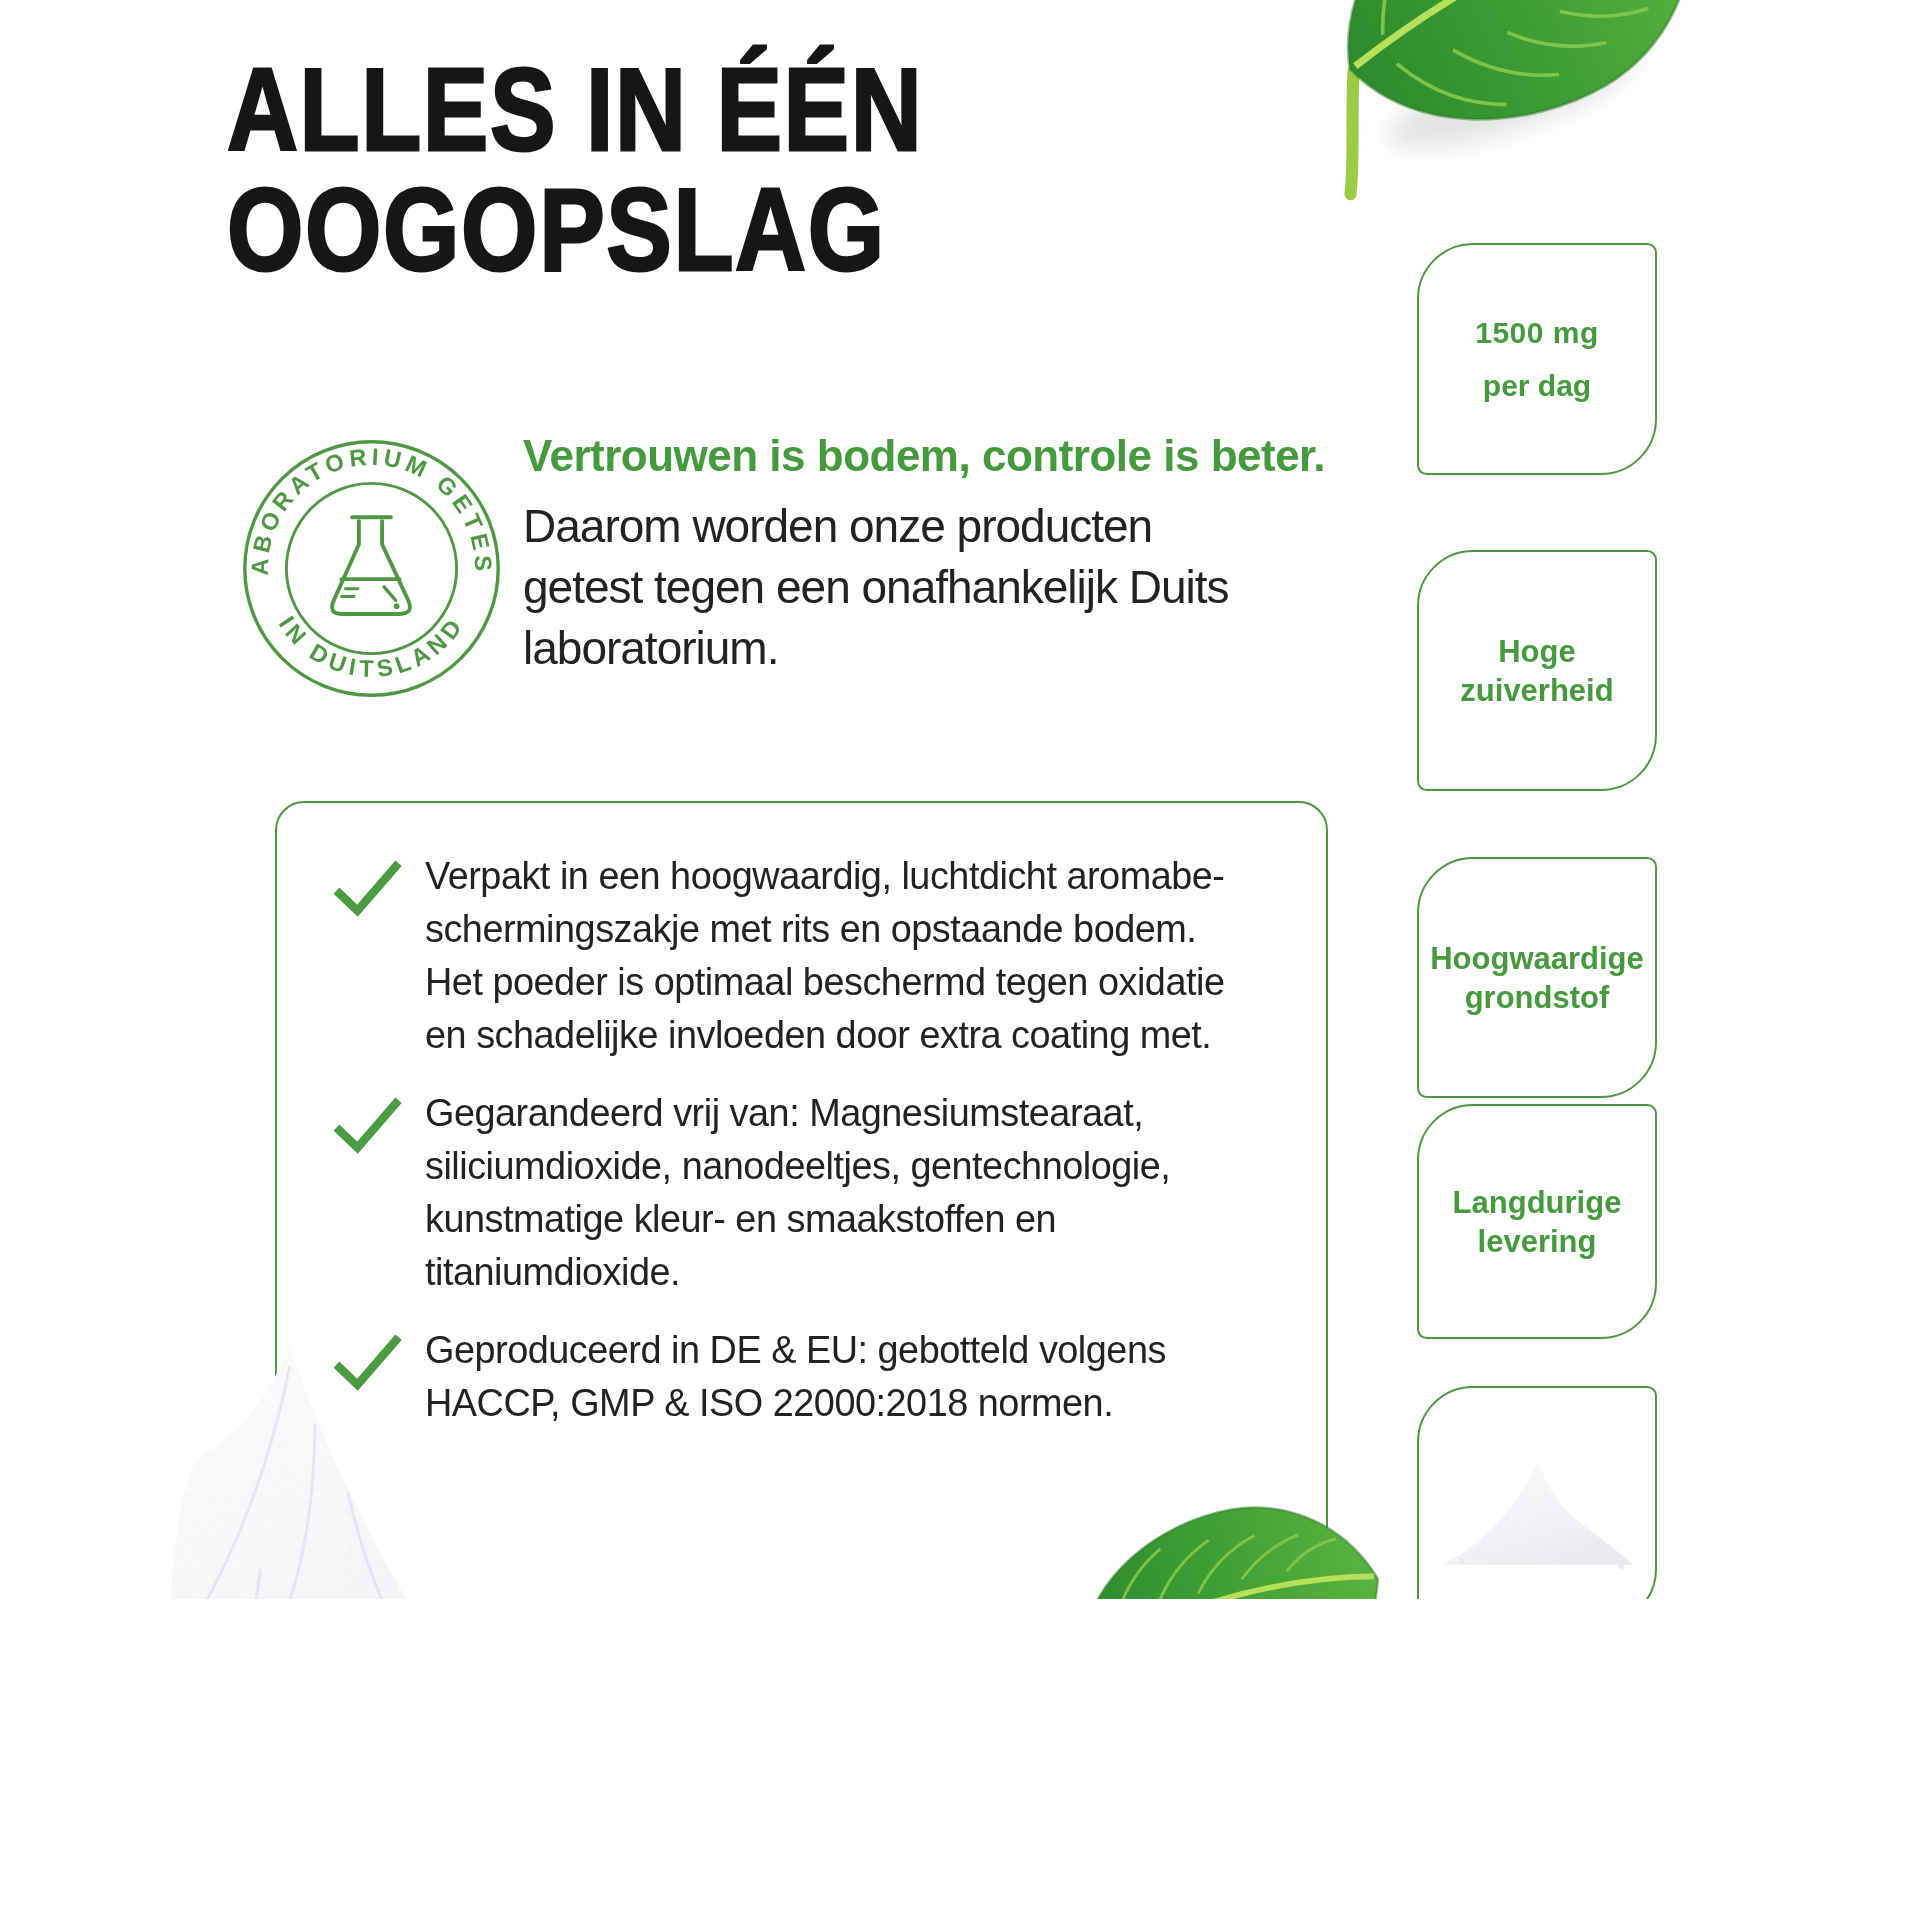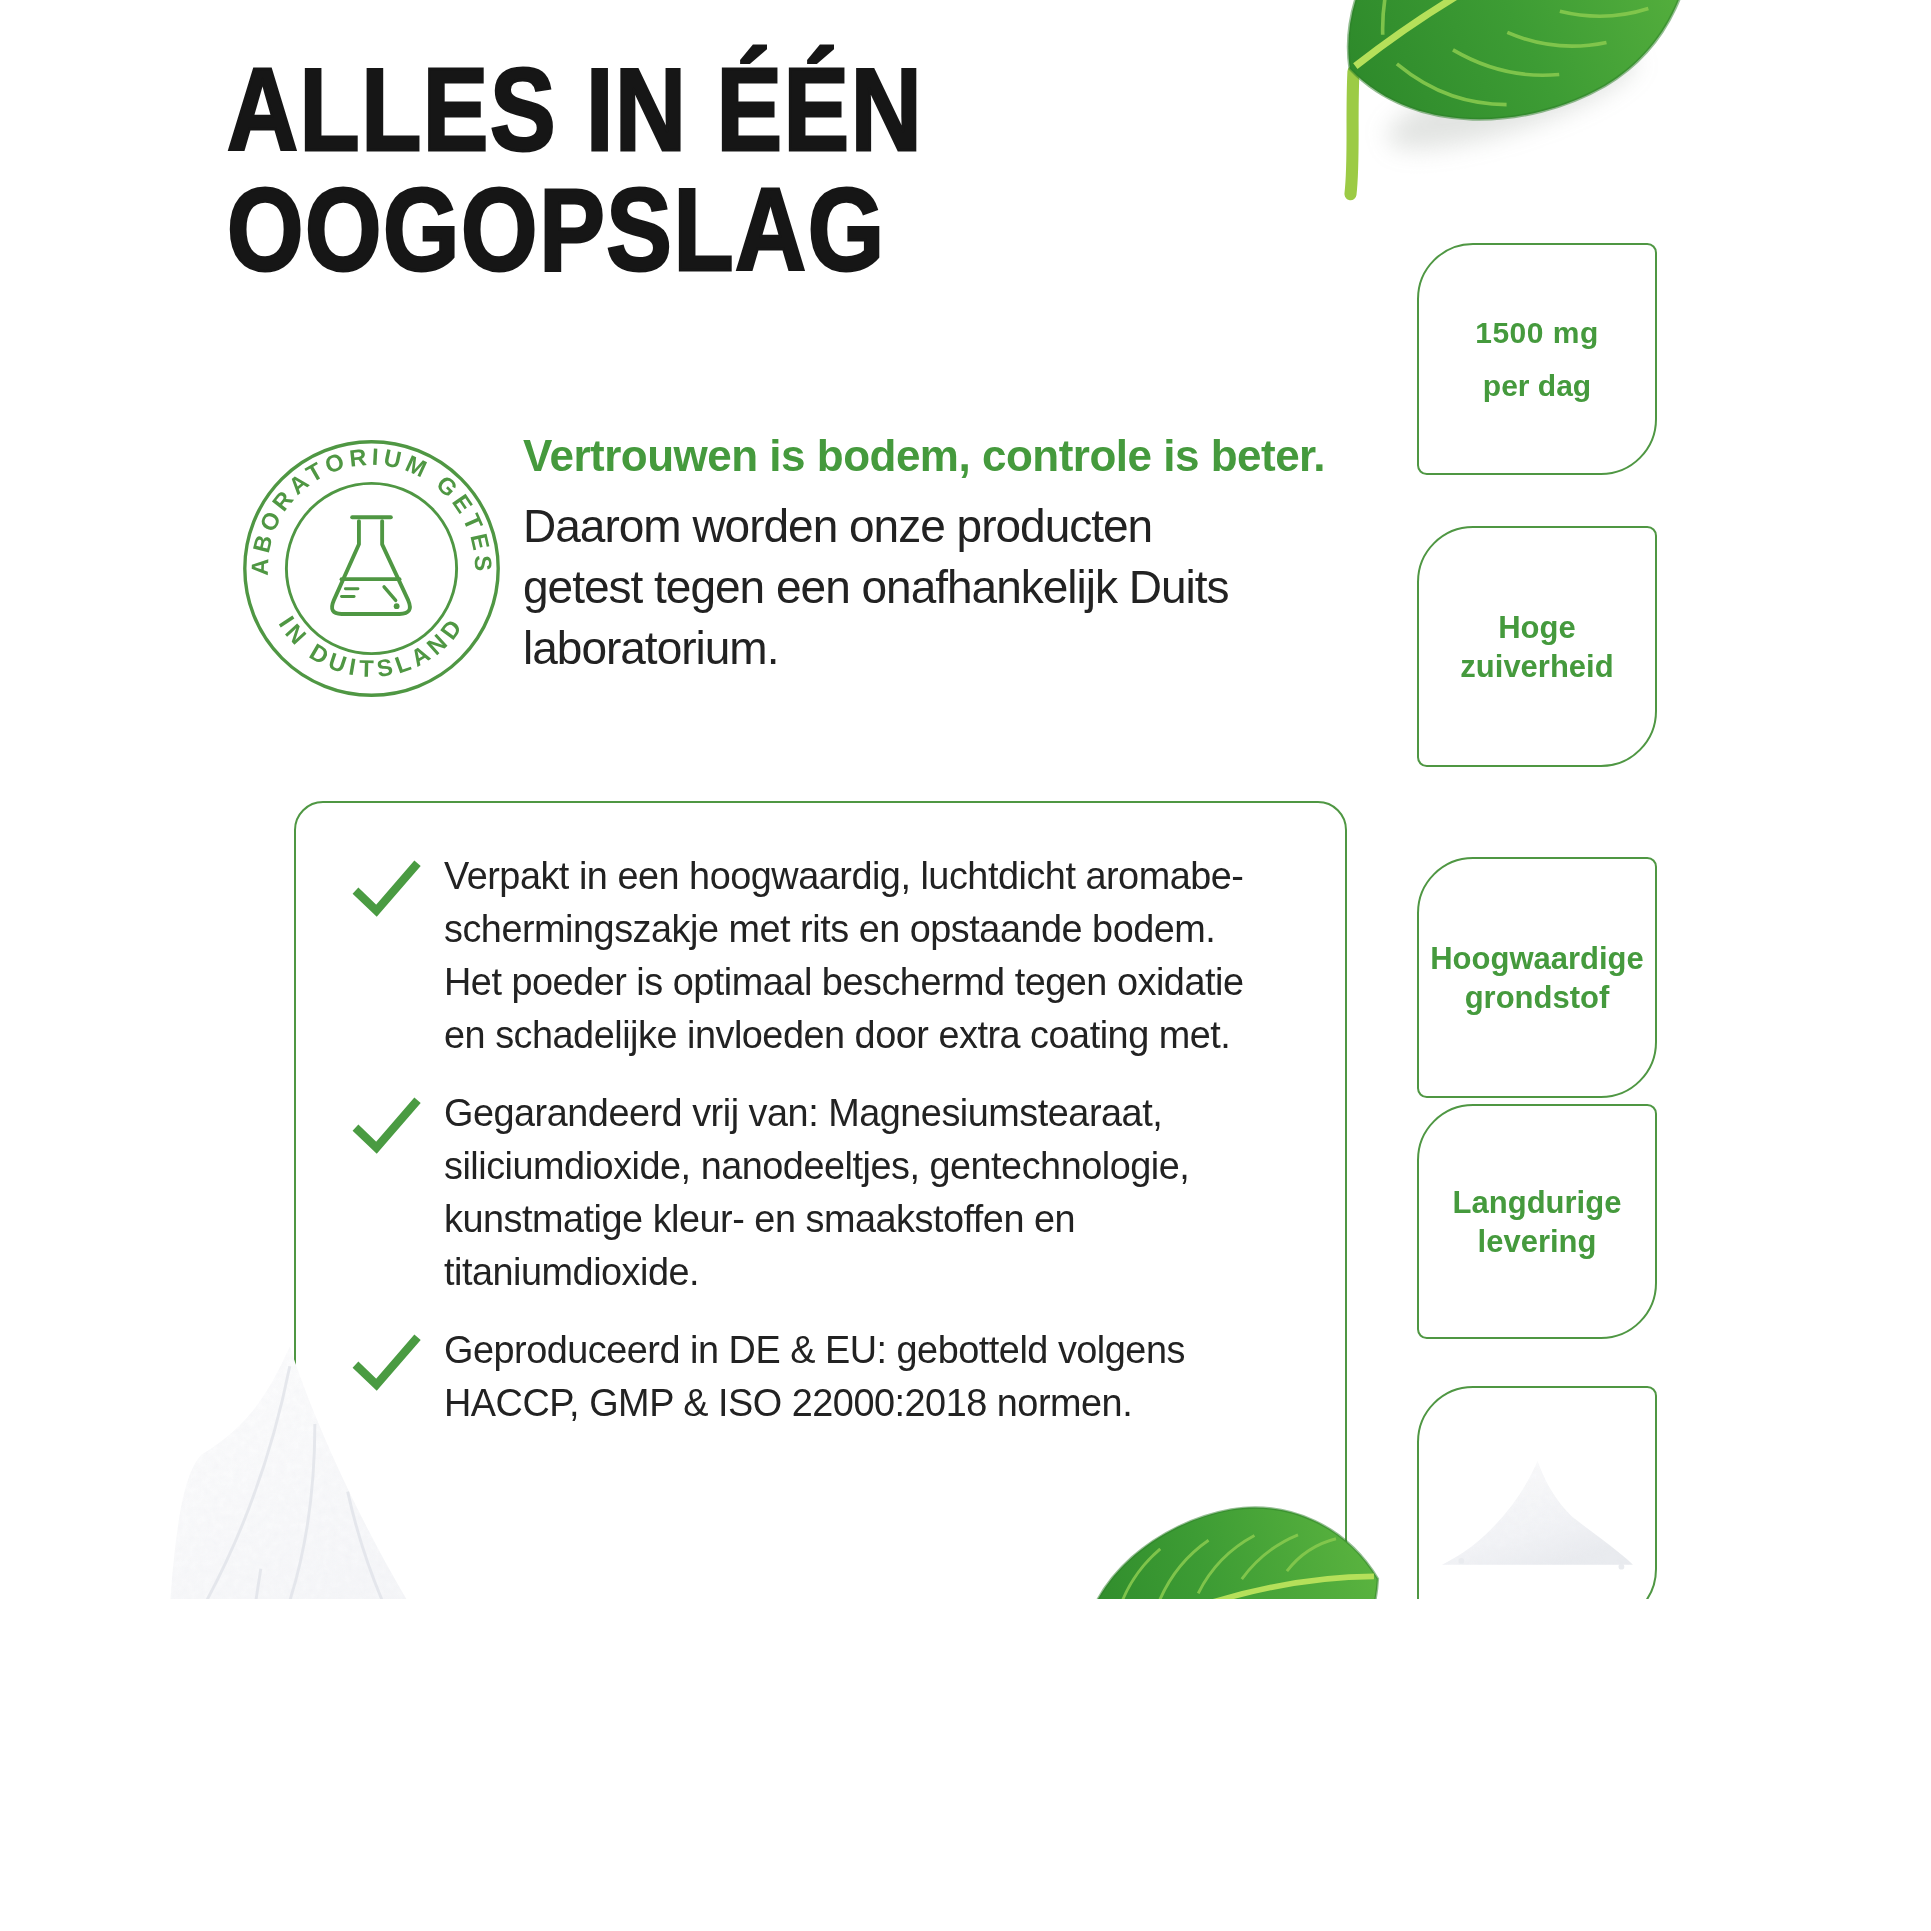--- a/index.html
+++ b/index.html
@@ -17,39 +17,39 @@
   
   .badge{position:absolute;left:239px;top:436px;width:265px;height:265px;}
   .badge text{font-family:"Liberation Sans",sans-serif;font-weight:700;fill:#4f9743;}
   
   .intro{position:absolute;left:523px;top:431px;width:898px;}
   .intro-headline{font-size:44px;font-weight:700;color:#459a3d;letter-spacing:-0.5px;}
   .intro-body{margin-top:14.5px;font-size:46px;line-height:61px;color:#222;
     white-space:pre-line;letter-spacing:-1px;}
   
   .checklist{
-    position:absolute;left:294px;top:801px;width:1049px;height:801px;
+    position:absolute;left:275px;top:801px;width:1049px;height:801px;
     border:2.9px solid #4f9743;border-radius:29px;z-index:1;background:transparent;
   }
   .check-item{display:flex;align-items:flex-start;margin:25px 23px 0 54px;}
   .check-item:first-child{margin-top:46px;}
   .check-icon{flex:0 0 73px;width:73px;height:64px;margin-top:5.8px;}
   .check-text{
     margin-left:21px;font-size:39px;line-height:53px;color:#222;
     white-space:pre-line;letter-spacing:-0.5px;transform:scaleX(0.97);transform-origin:left top;
   }
   
   .feature-box{
     position:absolute;left:1417px;width:236px;
     border:2.9px solid #4f9743;border-radius:56px 9.7px 56px 9.7px;
     display:flex;flex-direction:column;align-items:center;justify-content:center;
     text-align:center;color:#459a3d;background:#fff;
   }
   #fb1{top:243px;height:228px;}
-  #fb2{top:526px;height:237px;}
+  #fb2{top:550px;height:237px;}
   #fb3{top:814px;height:237px;margin-top:43px;}
   #fb4{top:1104px;height:231px;}
   #fb5{top:1386px;height:235px;overflow:hidden;}
   .feature-primary{font-size:30px;font-weight:700;letter-spacing:0.5px;}
   .feature-secondary{font-size:30px;font-weight:700;margin-top:19px;}
   .feature-label{font-size:31px;line-height:39px;font-weight:700;white-space:pre-line;}
   
   .solid-box{
     position:absolute;left:1417px;top:1680px;width:319px;height:251px;
     background:#56a342;border-radius:43px 9.7px 0 0;

